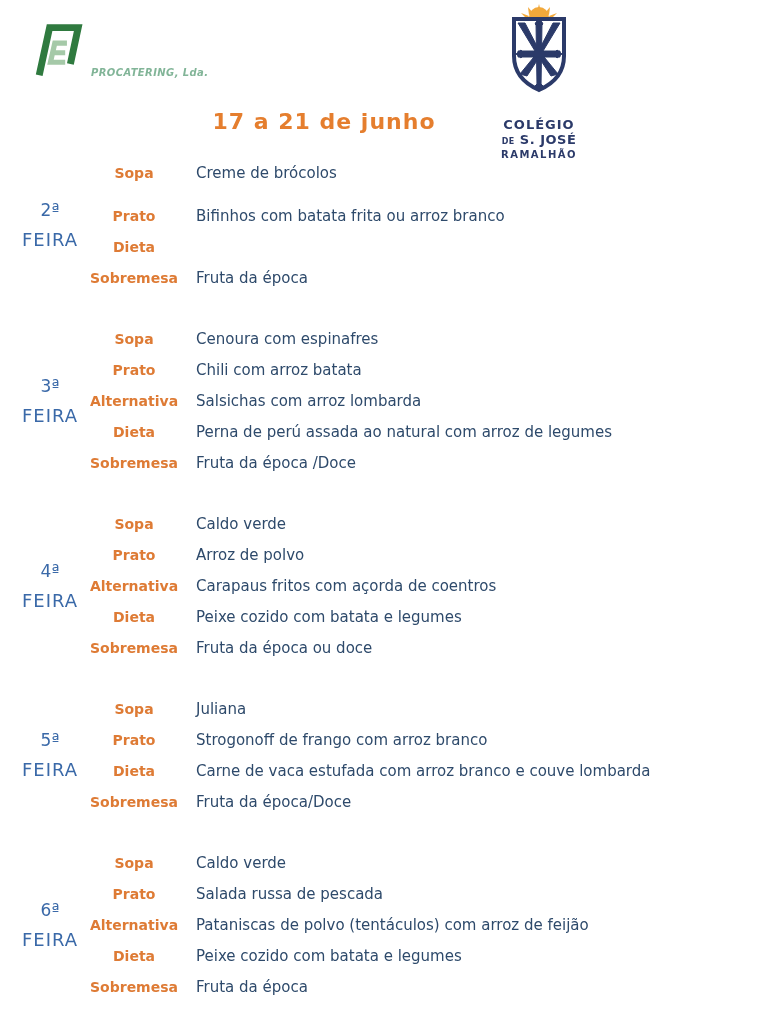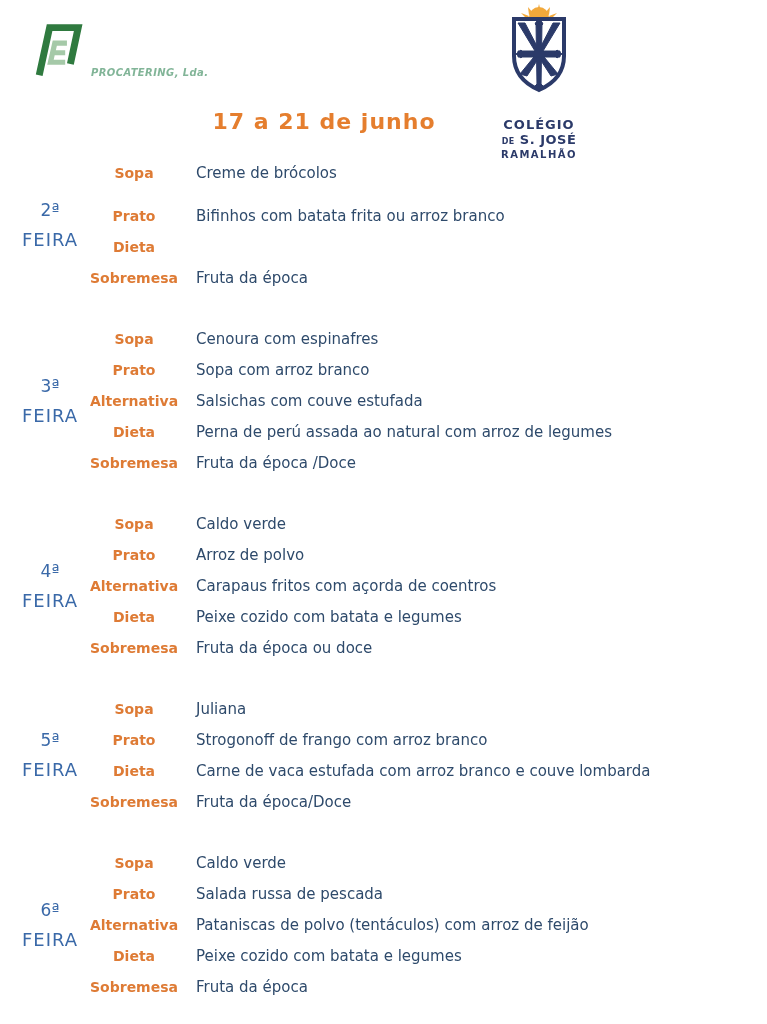--- a/index.html
+++ b/index.html
@@ -161,26 +161,26 @@
         <div class="day-word">FEIRA</div>
       </div>
       <div class="rows">
     <div class="menu-row">
       <span class="cat">Sopa</span>
       <span class="dish">Cenoura com espinafres</span>
     </div>
 
     <div class="menu-row">
       <span class="cat">Prato</span>
-      <span class="dish">Sopa com arroz branco</span>
+      <span class="dish">Chili com arroz batata</span>
     </div>
 
     <div class="menu-row">
       <span class="cat">Alternativa</span>
-      <span class="dish">Salsichas com couve estufada</span>
+      <span class="dish">Salsichas com arroz lombarda</span>
     </div>
 
     <div class="menu-row">
       <span class="cat">Dieta</span>
       <span class="dish">Perna de perú assada ao natural com arroz de legumes</span>
     </div>
 
     <div class="menu-row">
       <span class="cat">Sobremesa</span>
       <span class="dish">Fruta da época /Doce</span>

